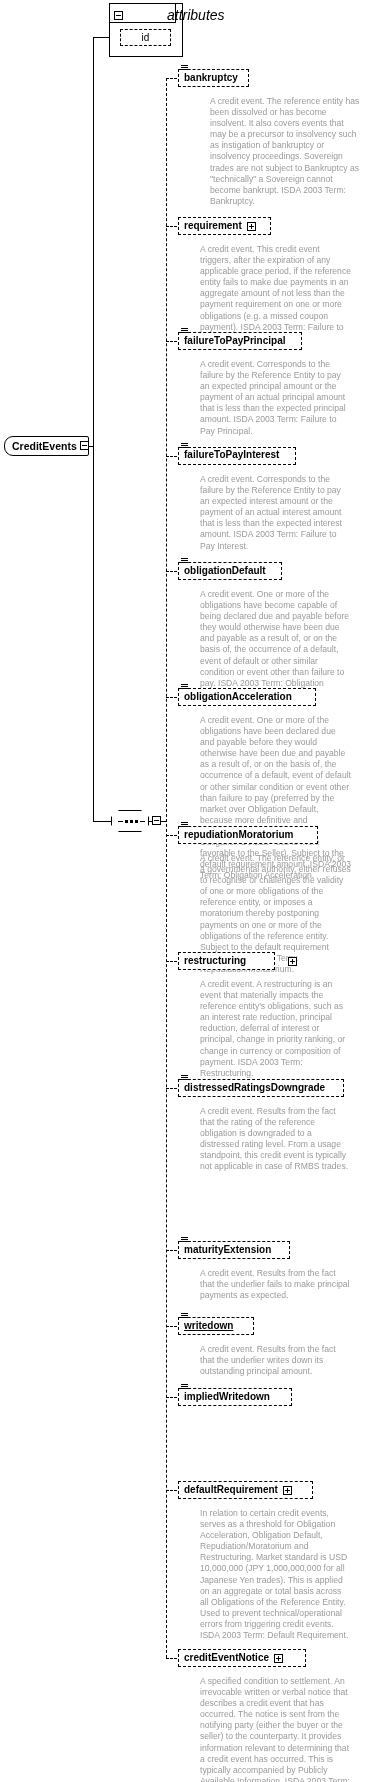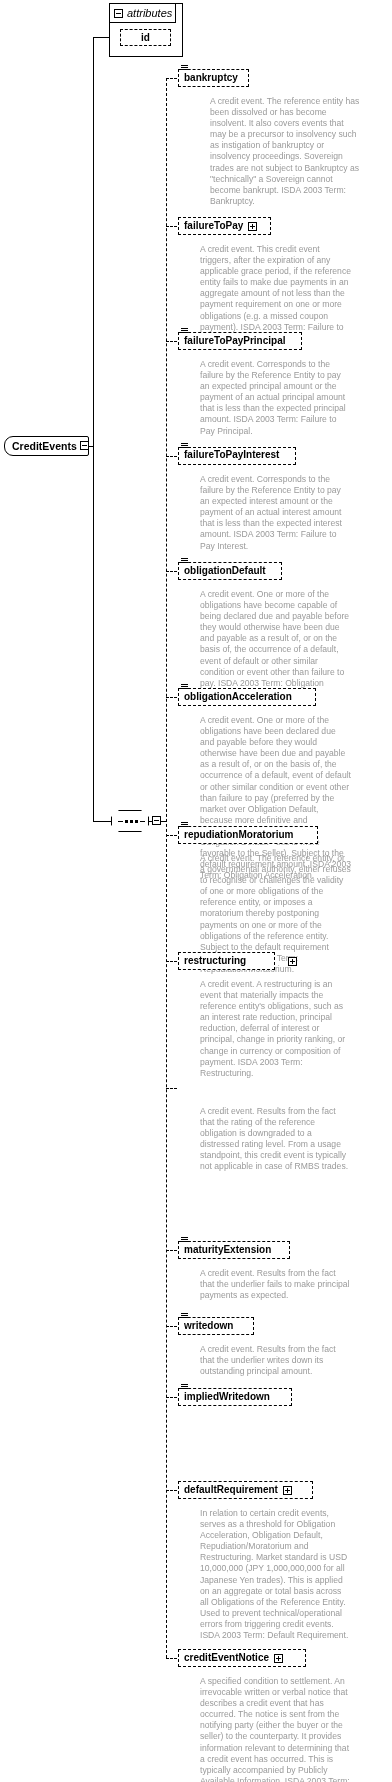--- a/index.html
+++ b/index.html
@@ -51,21 +51,21 @@
   .attr-header {
     position: absolute;
     display: flex;
     align-items: center;
     gap: 4px;
     font-size: 9.5px;
     font-style: italic;
     color: #000;
     white-space: nowrap;
   }
-  .attr-title { font-style: italic; font-size: 11px; }
+  .attr-title { font-style: italic; font-size: 14px; margin-left: 40px; }
 
   .expander {
     width: 9px;
     height: 9px;
     border: 1px solid #000;
     background: #fff;
     box-sizing: border-box;
     position: relative;
     flex: 0 0 auto;
     display: inline-block;
@@ -99,21 +99,21 @@
     padding: 0 5px;
     white-space: nowrap;
   }
   .node .label {
     font-size: 10px;
     font-weight: bold;
     color: #000;
     letter-spacing: 0px;
     line-height: 18px;
   }
-  .node.attr-elem .label { font-weight: bold; font-size: 10px; }
+  .node.attr-elem .label { font-weight: normal; font-size: 10px; }
 
   
   .node-shadow {
     position: absolute;
     background: #b4b4b4;
     z-index: -1;
   }
 
   
   .type-glyph {
@@ -256,21 +256,21 @@
         <i></i>
         <i></i>
       </span>
     <span class="label">bankruptcy</span>
   </div>
   <div class="doc" style="left:200px; top:96px; width:152px;margin-left:10px;">A credit event. The reference entity has been dissolved or has become insolvent. It also covers events that may be a precursor to insolvency such as instigation of bankruptcy or insolvency proceedings. Sovereign trades are not subject to Bankruptcy as "technically" a Sovereign cannot become bankrupt. ISDA 2003 Term: Bankruptcy.</div>
 
   <div class="dash-h" style="left:166px; top:226px; width:11px;"></div>
   <div class="node-shadow" style="left:181px; top:220px; width:93px; height:17px;"></div>
   <div class="node" style="left:178px; top:217px; width:93px;">
-    <span class="label">failureToPay</span>
+    <span class="label">requirement</span>
     <span class="expander plus node-exp"></span>
   </div>
   <div class="doc" style="left:200px; top:244px; width:152px;">A credit event. This credit event triggers, after the expiration of any applicable grace period, if the reference entity fails to make due payments in an aggregate amount of not less than the payment requirement on one or more obligations (e.g. a missed coupon payment). ISDA 2003 Term: Failure to Pay.</div>
 
   <div class="dash-h" style="left:166px; top:341px; width:11px;"></div>
   <div class="node-shadow" style="left:181px; top:335px; width:124px; height:17px;"></div>
   <div class="node" style="left:178px; top:332px; width:124px;">
     <span class="type-glyph">
         <i></i>
         <i></i>
@@ -331,37 +331,45 @@
   <div class="dash-h" style="left:166px; top:961px; width:11px;"></div>
   <div class="node-shadow" style="left:181px; top:955px; width:97px; height:17px;"></div>
   <div class="node" style="left:178px; top:952px; width:97px;gap:37px;">
     <span class="label">restructuring</span>
     <span class="expander plus node-exp"></span>
   </div>
   <div class="doc" style="left:200px; top:979px; width:152px;">A credit event. A restructuring is an event that materially impacts the reference entity's obligations, such as an interest rate reduction, principal reduction, deferral of interest or principal, change in priority ranking, or change in currency or composition of payment. ISDA 2003 Term: Restructuring.</div>
 
   <div class="dash-h" style="left:166px; top:1088px; width:11px;"></div>
   <div class="node-shadow" style="left:181px; top:1082px; width:166px; height:17px;"></div>
+  <div class="node" style="left:178px; top:1079px; width:166px;">
+    <span class="type-glyph">
+        <i></i>
+        <i></i>
+        <i></i>
+      </span>
+    <span class="label">distressedRatingsDowngrade</span>
+  </div>
   <div class="doc" style="left:200px; top:1106px; width:152px;">A credit event. Results from the fact that the rating of the reference obligation is downgraded to a distressed rating level. From a usage standpoint, this credit event is typically not applicable in case of RMBS trades.</div>
 
   <div class="dash-h" style="left:166px; top:1250px; width:11px;"></div>
   <div class="node-shadow" style="left:181px; top:1244px; width:112px; height:17px;"></div>
   <div class="node" style="left:178px; top:1241px; width:112px;">
     <span class="type-glyph">
         <i></i>
         <i></i>
         <i></i>
       </span>
     <span class="label">maturityExtension</span>
   </div>
   <div class="doc" style="left:200px; top:1268px; width:152px;">A credit event. Results from the fact that the underlier fails to make principal payments as expected.</div>
 
   <div class="dash-h" style="left:166px; top:1326px; width:11px;"></div>
   <div class="node-shadow" style="left:181px; top:1320px; width:76px; height:17px;"></div>
-  <div class="node" style="left:178px; top:1317px; width:76px;">
+  <div class="node" style="left:178px; top:1317px; width:76px;text-decoration:underline;">
     <span class="type-glyph">
         <i></i>
         <i></i>
         <i></i>
       </span>
     <span class="label">writedown</span>
   </div>
   <div class="doc" style="left:200px; top:1344px; width:152px;">A credit event. Results from the fact that the underlier writes down its outstanding principal amount.</div>
 
   <div class="dash-h" style="left:166px; top:1397px; width:11px;"></div>

